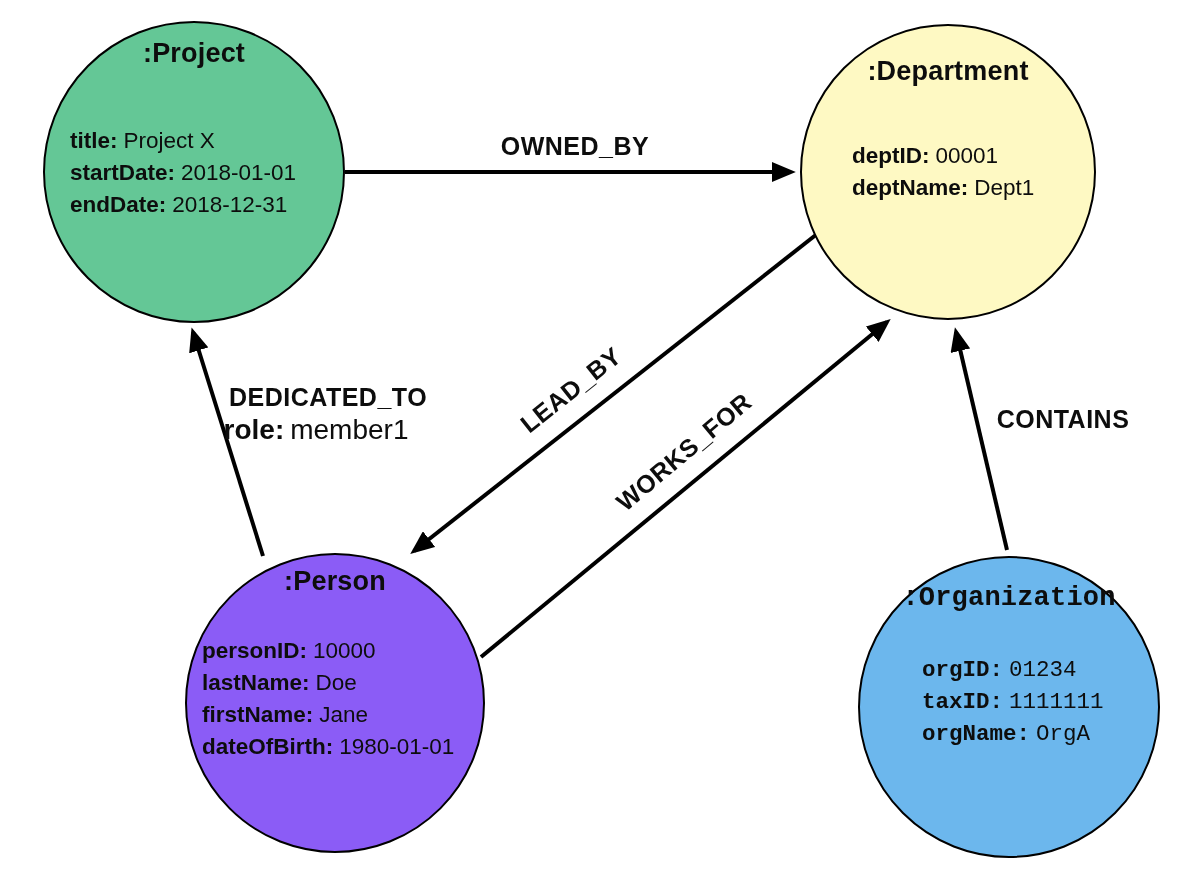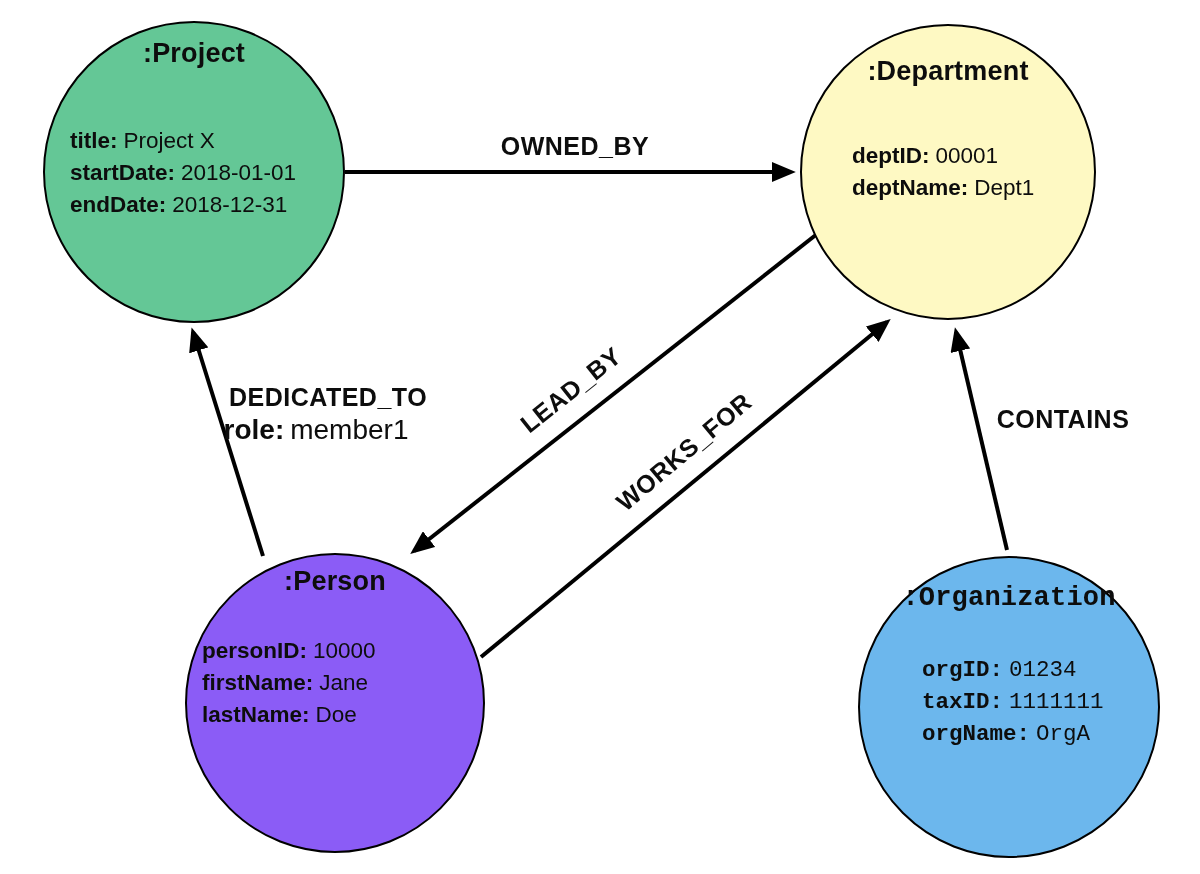--- a/index.html
+++ b/index.html
@@ -97,22 +97,23 @@
     <div class="props">
       <div><span class="k">deptID:</span><span class="v">00001</span></div>
       <div><span class="k">deptName:</span><span class="v">Dept1</span></div>
     </div>
   </div>
 
   <div class="node n-person" style="background: #8b5cf6;">
     <div class="node-title">:Person</div>
     <div class="props">
       <div><span class="k">personID:</span><span class="v">10000</span></div>
+      <div><span class="k">lastName:</span><span class="v">Doe</span></div>
       <div><span class="k">firstName:</span><span class="v">Jane</span></div>
-      <div><span class="k">lastName:</span><span class="v">Doe</span></div>
+      <div><span class="k">dateOfBirth:</span><span class="v">1980-01-01</span></div>
     </div>
   </div>
 
   <div class="node n-organization" style="background: rgb(108, 183, 237);">
     <div class="node-title">:Organization</div>
     <div class="props">
       <div><span class="k">orgID:</span><span class="v">01234</span></div>
       <div><span class="k">taxID:</span><span class="v">1111111</span></div>
       <div><span class="k">orgName:</span><span class="v">OrgA</span></div>
     </div>

